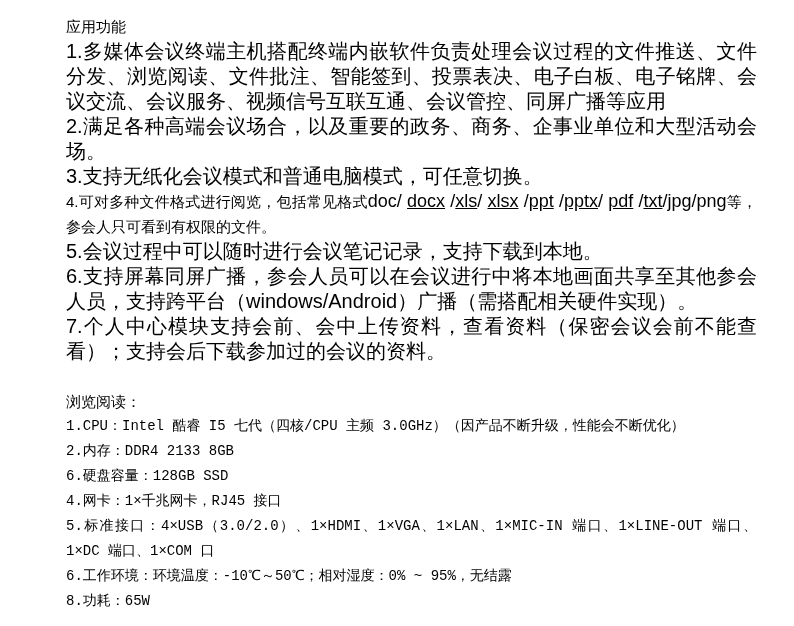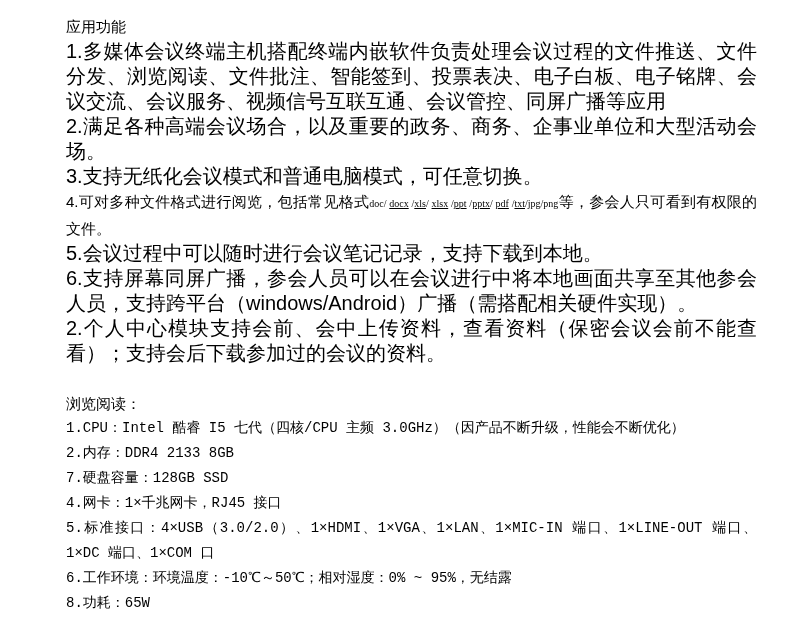--- a/index.html
+++ b/index.html
@@ -35,22 +35,22 @@
     text-justify: inter-ideograph;
   }
   .para.mono {
     font-family: "Liberation Mono", monospace;
     font-size: 14px;
   }
   .mixed {
     font-size: 15px;
   }
   .mixed .m {
-    font-family: Liberation Serif, serif;
-    font-size: 10px;
+    font-family: Liberation Sans, sans-serif;
+    font-size: 18px;
   }
   .u {
     text-decoration: underline;
   }
   .blank-line {
     height: 25px;
   }
   .block {
     margin: 0;
     padding: 0;
@@ -65,31 +65,31 @@
     <p class="section-title">应用功能</p>
 
     <p class="para">1.多媒体会议终端主机搭配终端内嵌软件负责处理会议过程的文件推送、文件分发、浏览阅读、文件批注、智能签到、投票表决、电子白板、电子铭牌、会议交流、会议服务、视频信号互联互通、会议管控、同屏广播等应用</p>
     <p class="para">2.满足各种高端会议场合，以及重要的政务、商务、企事业单位和大型活动会场。</p>
     <p class="para">3.支持无纸化会议模式和普通电脑模式，可任意切换。</p>
 
     <p class="para mixed">4.可对多种文件格式进行阅览，包括常见格式<span class="m">doc/ </span><span class="m u">docx</span><span class="m"> /</span><span class="m u">xls</span><span class="m">/ </span><span class="m u">xlsx</span><span class="m"> /</span><span class="m u">ppt</span><span class="m"> /</span><span class="m u">pptx</span><span class="m">/ </span><span class="m u">pdf</span><span class="m"> /</span><span class="m u">txt</span><span class="m">/jpg/png</span>等，参会人只可看到有权限的文件。</p>
 
     <p class="para">5.会议过程中可以随时进行会议笔记记录，支持下载到本地。</p>
     <p class="para">6.支持屏幕同屏广播，参会人员可以在会议进行中将本地画面共享至其他参会人员，支持跨平台（windows/Android）广播（需搭配相关硬件实现）。</p>
-    <p class="para">2.个人中心模块支持会前、会中上传资料，查看资料（保密会议会前不能查看）；支持会后下载参加过的会议的资料。</p>
+    <p class="para">7.个人中心模块支持会前、会中上传资料，查看资料（保密会议会前不能查看）；支持会后下载参加过的会议的资料。</p>
   </div>
 
   <div class="blank-line"></div>
 
   <div class="block">
     <p class="section-title">浏览阅读：</p>
 
     <p class="para mono">1.CPU：Intel 酷睿 I5 七代（四核/CPU 主频 3.0GHz）（因产品不断升级，性能会不断优化）</p>
     <p class="para mono">2.内存：DDR4 2133 8GB</p>
-    <p class="para mono">7.硬盘容量：128GB SSD</p>
+    <p class="para mono">6.硬盘容量：128GB SSD</p>
     <p class="para mono">4.网卡：1×千兆网卡，RJ45 接口</p>
     <p class="para mono">5.标准接口：4×USB（3.0/2.0）、1×HDMI、1×VGA、1×LAN、1×MIC-IN 端口、1×LINE-OUT 端口、1×DC 端口、1×COM 口</p>
     <p class="para mono">6.工作环境：环境温度：-10℃～50℃；相对湿度：0% ~ 95%，无结露</p>
     <p class="para mono">8.功耗：65W</p>
 
   </div>
 
 </div>
 
 </body></html>

